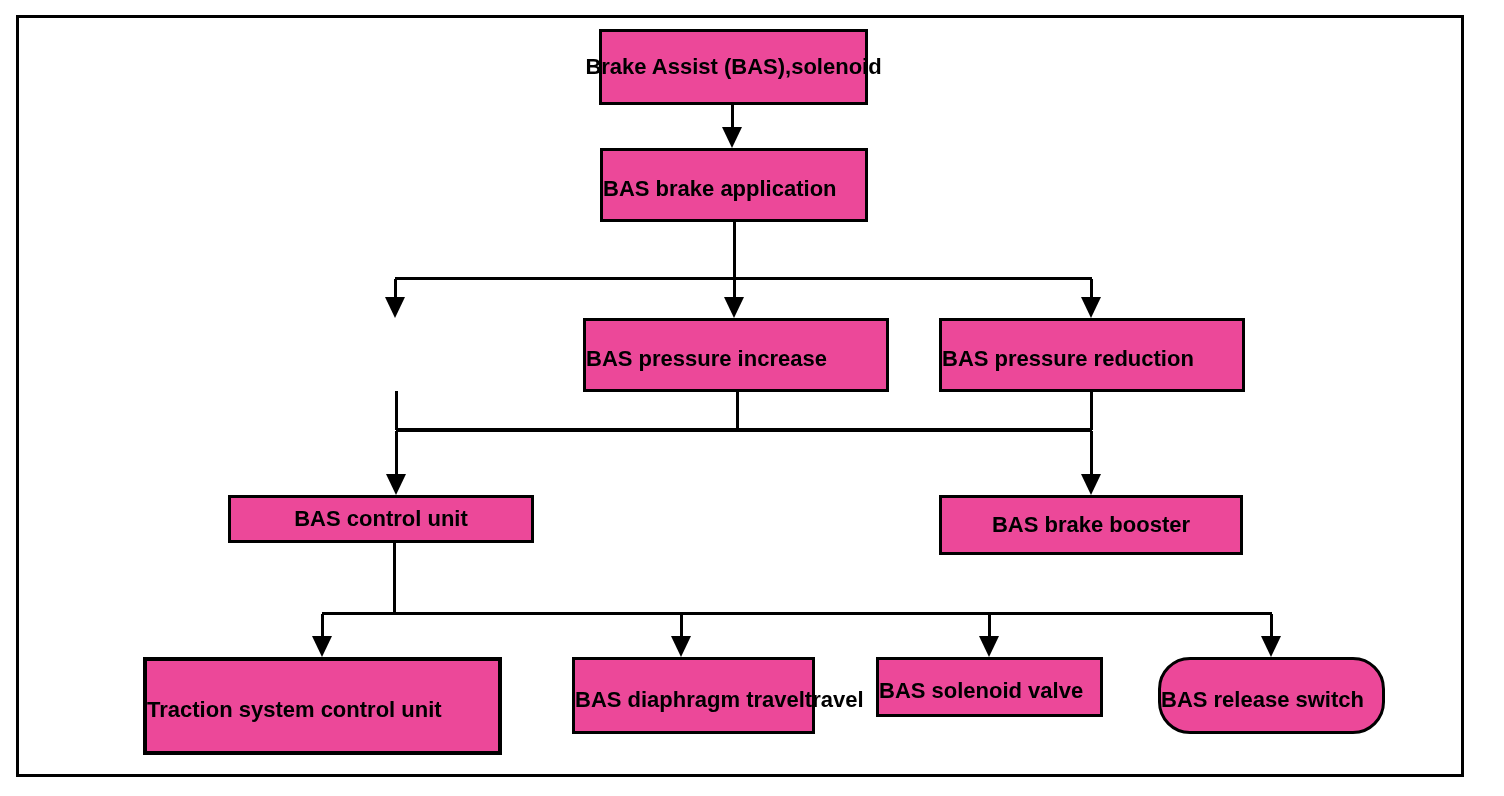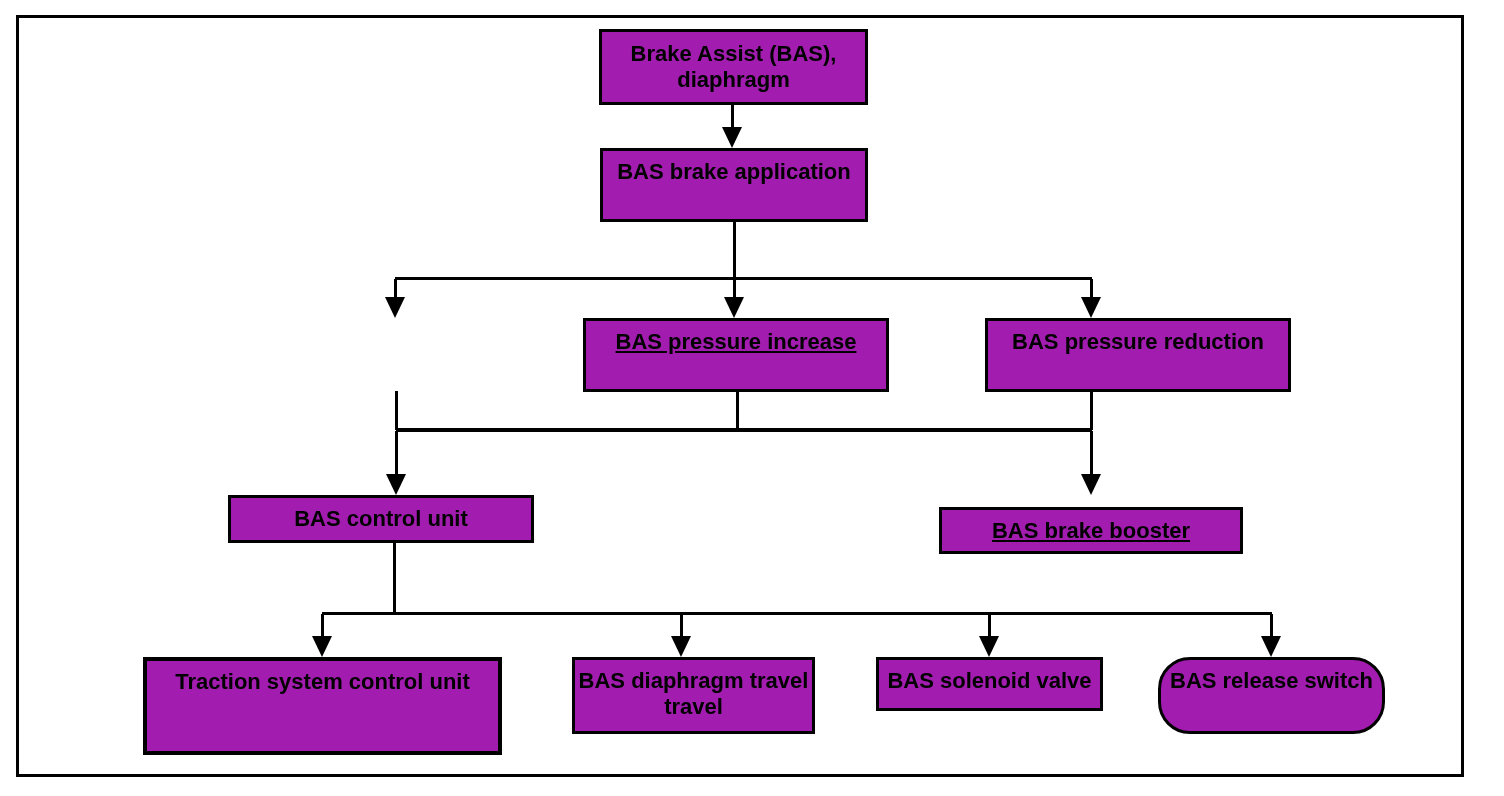--- a/index.html
+++ b/index.html
@@ -21,29 +21,28 @@
     top: 15px;
     width: 1448px;
     height: 762px;
     border: 3px solid #000000;
     box-sizing: border-box;
     background: #ffffff;
   }
   .node {
     position: absolute;
     box-sizing: border-box;
-    background: #a21caf;
+    background: #ec4899;
     border: 3px solid #000000;
     color: #000000;
     font-weight: bold;
     font-size: 22px;
     line-height: 26px;
     text-align: center;
     display: flex;
-    flex-direction: column;
     align-items: center;
     white-space: nowrap;
   }
   .v-top    { justify-content: flex-start; padding-top: 8px; }
   .v-center { justify-content: center; }
   .thick    { border-width: 4px; }
 
   .vline, .hline {
     position: absolute;
     background: #000000;
@@ -57,27 +56,27 @@
     height: 0;
     border-left: 10px solid transparent;
     border-right: 10px solid transparent;
     border-top: 21px solid #000000;
   }
 
   
   #b1  { left: 599px;  top: 29px;  width: 269px; height: 76px; }
   #b2  { left: 600px;  top: 148px; width: 268px; height: 74px; }
   #b3  { left: 242px;  top: 318px; width: 307px; height: 74px; }
-  #b4  { left: 583px;  top: 318px; width: 306px; height: 74px; text-decoration: underline; }
-  #b5  { left: 985px;  top: 318px; width: 306px; height: 74px; }
+  #b4  { left: 583px;  top: 318px; width: 306px; height: 74px; }
+  #b5  { left: 939px;  top: 318px; width: 306px; height: 74px; }
   #b6  { left: 228px;  top: 495px; width: 306px; height: 48px; }
-  #b7  { left: 939px;  top: 507px; width: 304px; height: 47px; text-decoration: underline; }
+  #b7  { left: 939px;  top: 495px; width: 304px; height: 60px; }
   #b8  { left: 143px;  top: 657px; width: 359px; height: 98px; }
   #b9  { left: 572px;  top: 657px; width: 243px; height: 77px; }
-  #b10 { left: 876px;  top: 657px; width: 227px; height: 54px; }
+  #b10 { left: 876px;  top: 657px; width: 227px; height: 60px; }
   #b11 { left: 1158px; top: 657px; width: 227px; height: 77px; border-radius: 32px; }
 
   
   #c1  { left: 731px;  top: 104px; height: 26px; }
   #a1  { left: 722px;  top: 127px; }
   #c2  { left: 733px;  top: 222px; height: 58px; }
   #c3  { left: 395px;  top: 277px; width: 697px; }
   #c4  { left: 394px;  top: 279px; height: 19px; }
   #a2  { left: 385px;  top: 297px; }
   #c5  { left: 733px;  top: 279px; height: 19px; }
@@ -105,21 +104,21 @@
 </style>
 </head>
 <body>
 
 <div class="canvas">
 
   <div class="frame"></div>
 
   <div class="node v-center" id="b1">
     <span>Brake Assist (BAS),</span>
-    <span>diaphragm</span>
+    <span>solenoid</span>
   </div>
 
   <div class="node v-top" id="b2">
     <span>BAS brake application</span>
   </div>
 
 
   <div class="node v-top" id="b4">
     <span>BAS pressure increase</span>
   </div>

